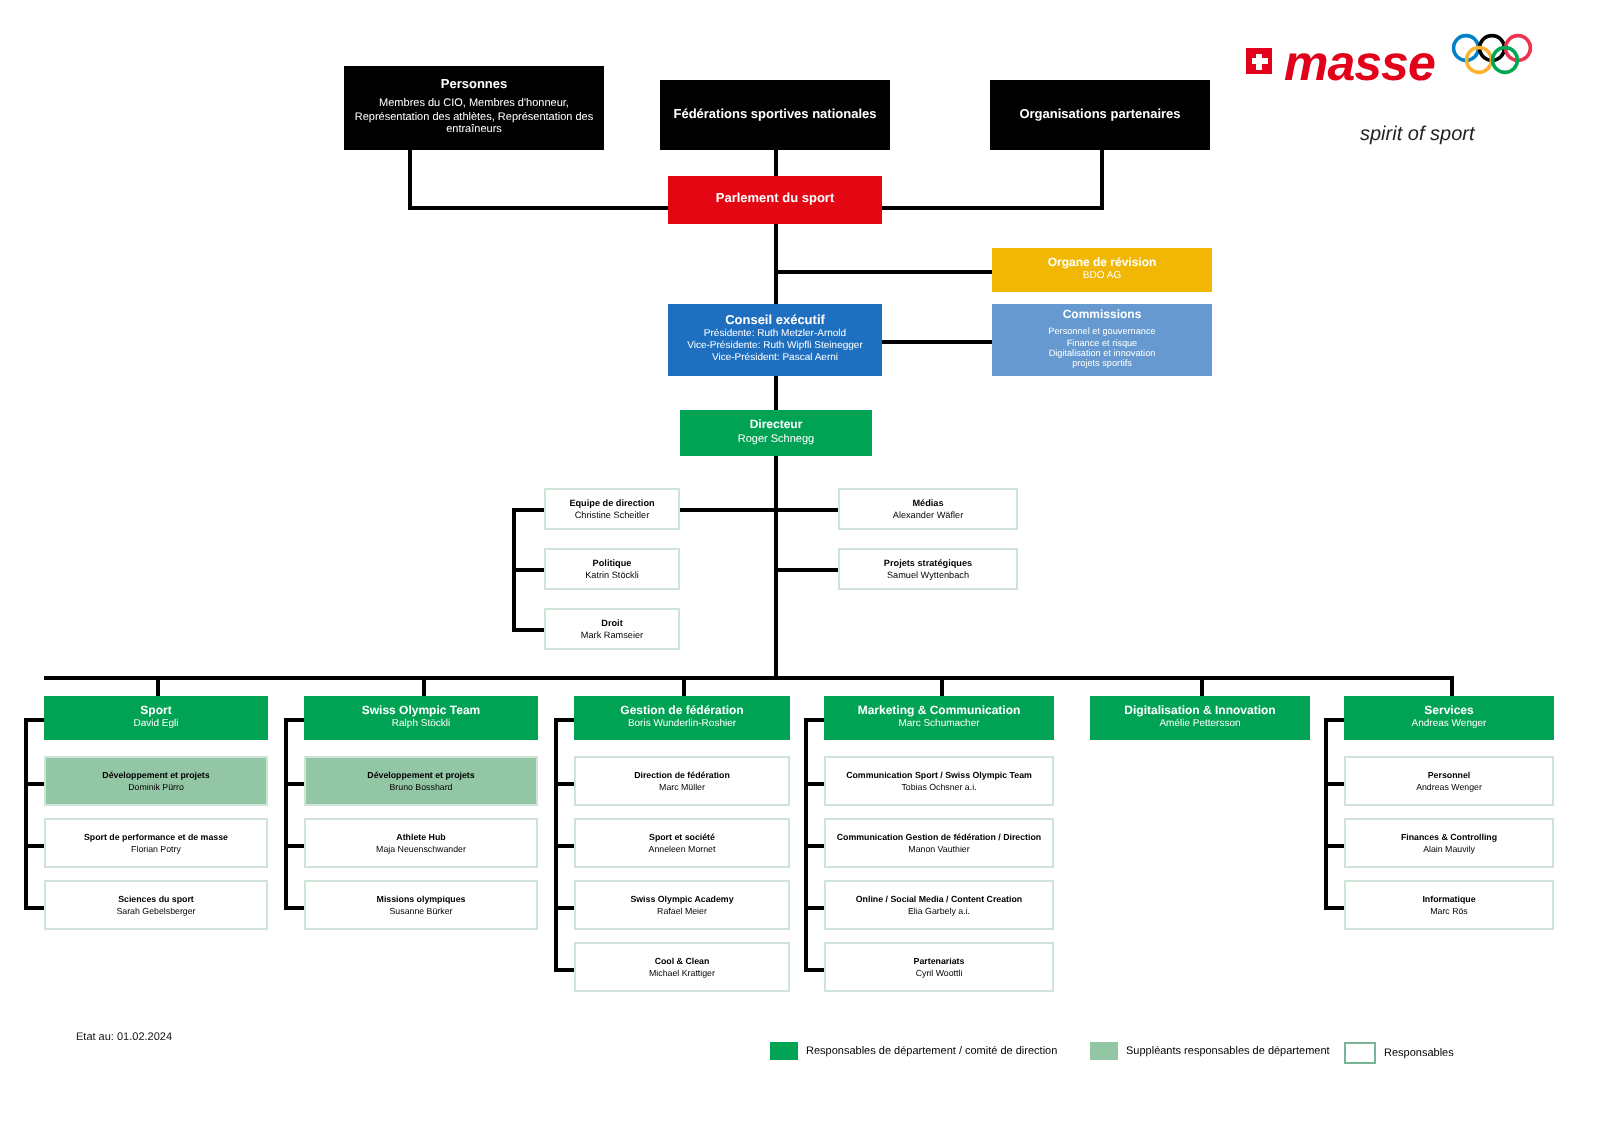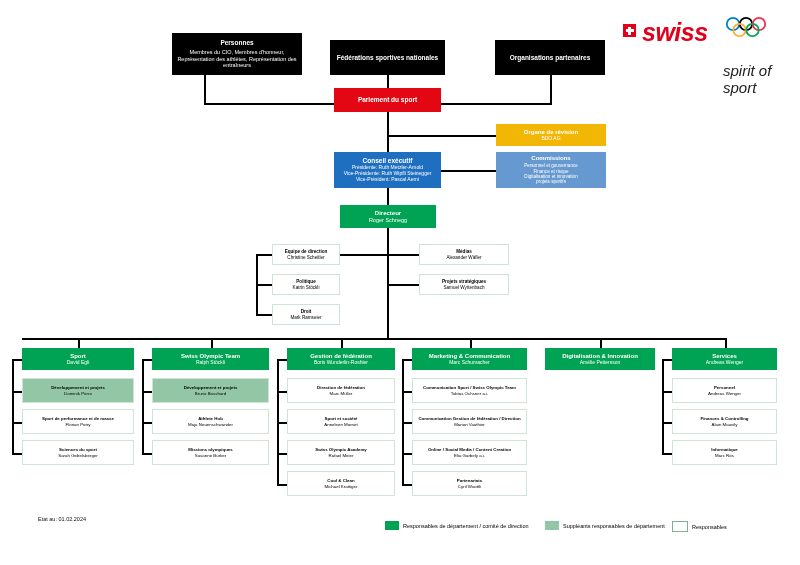--- a/index.html
+++ b/index.html
@@ -49,21 +49,21 @@
     font-size:25px;font-weight:bold;font-style:italic;
     color:#e2001a;letter-spacing:-0.5px;
   }
   .logo-olympic{
     position:absolute;left:55px;top:23px;
     font-size:25px;font-weight:bold;font-style:italic;
     color:#111;letter-spacing:-0.5px;
   }
   .logo-tag{
     position:absolute;left:68px;top:48px;
-    font-size:15px;font-style:italic;color:#222;margin-left:43px;
+    font-size:10px;font-style:italic;color:#222;
   }
   .swiss-cross{
     position:absolute;left:11px;top:10px;width:13px;height:13px;background:#e2001a;
   }
   .swiss-cross:before{content:"";position:absolute;left:5px;top:2.5px;width:3px;height:8px;background:#fff;}
   .swiss-cross:after{content:"";position:absolute;left:2.5px;top:5px;width:8px;height:3px;background:#fff;}
   #rings{position:absolute;left:112px;top:2px;}
 
   
   #date{position:absolute;left:38px;top:516px;font-size:5.5px;color:#111;}
@@ -73,21 +73,21 @@
   .sw.p{background:#93c6a4;}
   .sw.w{background:#ffffff;border:1px solid #7ab496;}
 </style>
 </head>
 <body>
 
 <div id="stage">
 
   <div id="logo">
     <span class="swiss-cross"></span>
-    <span class="logo-swiss">swiss</span>
+    <span class="logo-swiss">masse</span>
     <span class="logo-tag">spirit of sport</span>
     <svg id="rings" width="50" height="24" viewBox="0 0 50 24">
       <g fill="none" stroke-width="1.8">
         <circle cx="9" cy="8" r="6.2" stroke="#0081c8"></circle>
         <circle cx="22" cy="8" r="6.2" stroke="#000000"></circle>
         <circle cx="35" cy="8" r="6.2" stroke="#ee334e"></circle>
         <circle cx="15.5" cy="14" r="6.2" stroke="#fcb131"></circle>
         <circle cx="28.5" cy="14" r="6.2" stroke="#00a651"></circle>
       </g>
     </svg>

